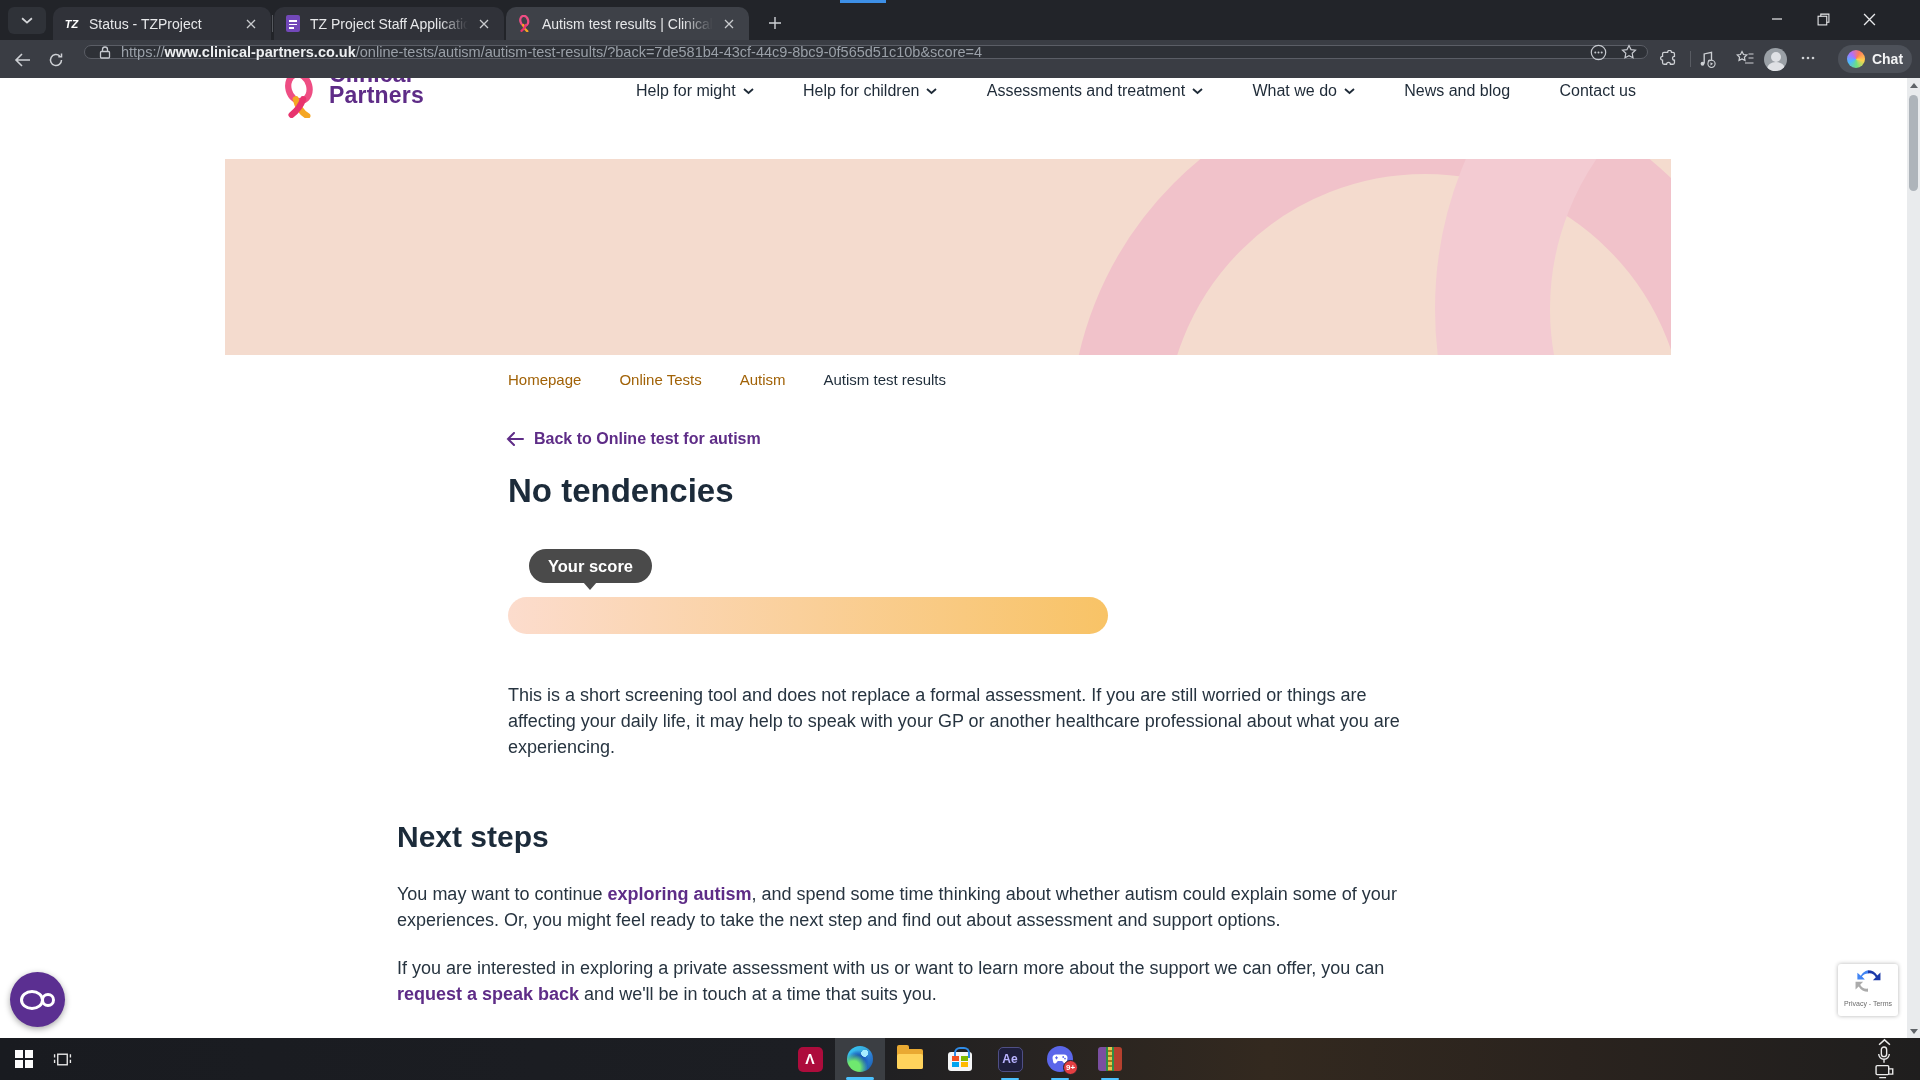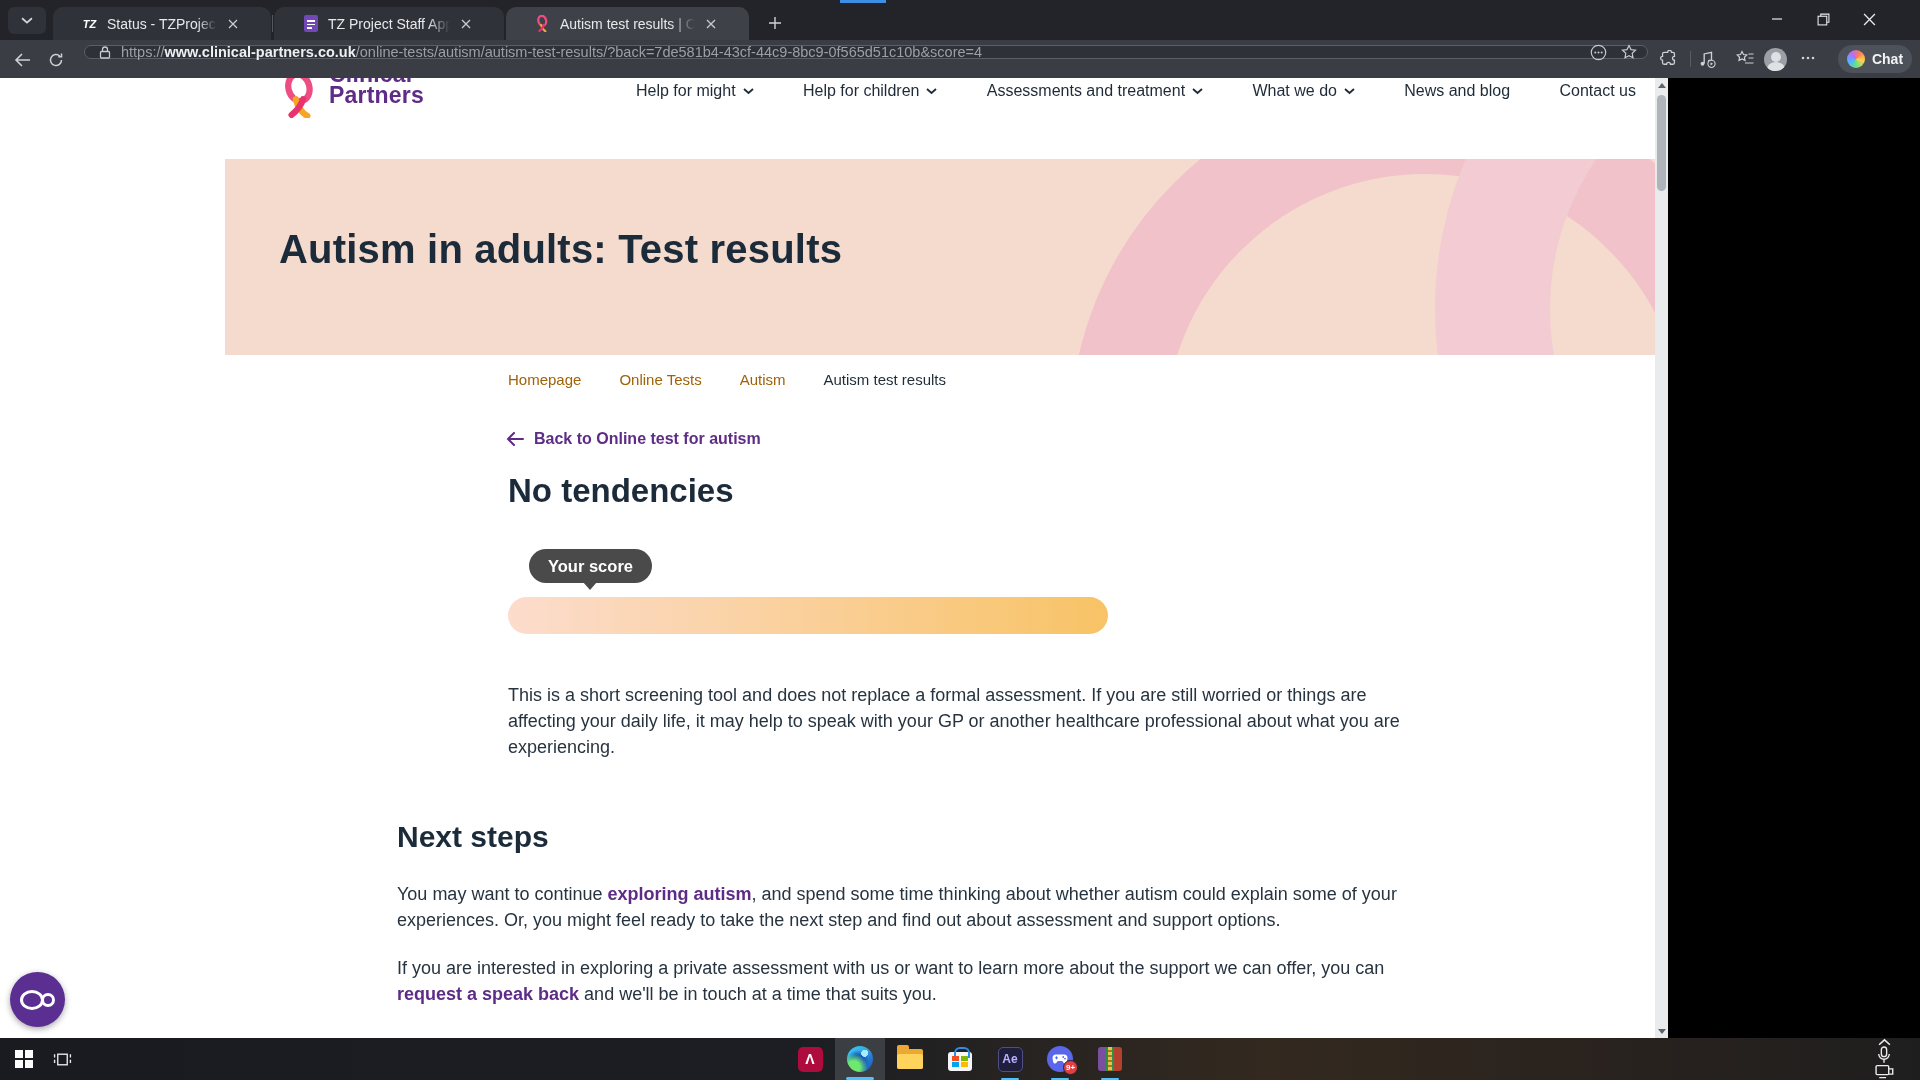--- a/index.html
+++ b/index.html
@@ -4,21 +4,21 @@
 <style>
   * { margin:0; padding:0; box-sizing:border-box; }
   html,body { width:1920px; height:1080px; overflow:hidden; background:#000;
               font-family:"Liberation Sans", sans-serif; }
 
   
   #tabstrip { position:absolute; left:0; top:0; width:1920px; height:40px; background:#222429; }
   .tabsearch { position:absolute; left:8px; top:7px; width:38px; height:27px; border-radius:6px;
                background:#2f3238; color:#d5d7da; display:flex; align-items:center; justify-content:center; }
   .tab { position:absolute; top:7px; height:33px; border-radius:10px 10px 0 0; background:#303239;
-         display:flex; align-items:center; padding:0 28px; color:#e7e8ea; font-size:14px; }
+         display:flex; align-items:center; padding:0 10px; color:#e7e8ea; font-size:14px; }
   .tab.active { background:#3e4148; }
   .tab .fav { width:17px; height:17px; margin-right:9px; flex:0 0 auto;
               display:flex; align-items:center; justify-content:center; }
   .tab .ttl { flex:1; white-space:nowrap; overflow:hidden;
               -webkit-mask-image:linear-gradient(90deg,#000 82%,transparent);
               mask-image:linear-gradient(90deg,#000 82%,transparent); }
   .tab .cls { width:20px; height:20px; border-radius:4px; color:#c9cbce; flex:0 0 auto;
               display:flex; align-items:center; justify-content:center; margin-left:6px; }
   .tabsep { position:absolute; top:15px; width:1px; height:17px; background:#55585e; }
   .newtab { position:absolute; left:760px; top:9px; width:30px; height:28px; border-radius:6px;
@@ -41,21 +41,21 @@
   #chatpill { position:absolute; left:1838px; top:5px; width:74px; height:28px; border-radius:14px;
               background:#4d5159; display:flex; align-items:center; justify-content:center; gap:7px;
               color:#f3f4f5; font-size:14px; font-weight:600; }
   .copilot { width:18px; height:18px; border-radius:50%;
              background:conic-gradient(from 30deg,#ff7a59,#ffd24d,#6ee07f,#4db8ff,#b06eff,#ff7a59); }
   .avatarball { width:23px; height:23px; border-radius:50%; overflow:hidden; background:#9aa0a6; position:relative; }
   .avatarball::before { content:""; position:absolute; left:6.5px; top:4px; width:10px; height:10px; border-radius:50%; background:#dfe1e5; }
   .avatarball::after  { content:""; position:absolute; left:2.5px; top:14px; width:18px; height:14px; border-radius:50%; background:#dfe1e5; }
 
   
-  #page { position:absolute; left:0; top:78px; width:1668px; height:960px; background:#fff; overflow:hidden; }
+  #page { position:absolute; left:0; top:78px; width:1920px; height:960px; background:#fff; overflow:hidden; }
 
   #logo { position:absolute; left:283px; top:-6px; display:flex; }
   #logo .words { margin-left:10px; color:#5e2c87; font-size:23px; font-weight:700; line-height:21px; letter-spacing:.2px; }
   .navitem { display:flex; align-items:center; gap:7px; color:#1e2a37; font-size:16px; font-weight:500; white-space:nowrap; }
   #sitenav { position:absolute; left:636px; top:4px; width:1000px; display:flex; justify-content:space-between; align-items:center; }
 
   #banner { position:absolute; left:225px; top:81px; width:1446px; height:196px; background:#f4dbce; overflow:hidden; }
   .ring { position:absolute; border-radius:50%; }
   #ring1 { left:845px; top:-80px; width:710px; height:710px; border:95px solid #f1c2ca; }
   #ring2 { left:1210px; top:-230px; width:760px; height:760px; border:115px solid #f3cbd2; }
@@ -363,21 +363,20 @@
       <span>News and blog</span>
     </span>
     <span class="navitem">
       <span>Contact us</span>
     </span>
   </div>
 
   <div id="banner">
     <div id="ring1" class="ring"></div>
     <div id="ring2" class="ring"></div>
-    <h1 id="herotitle">Autism in adults: Test results</h1>
   </div>
 
   <div id="breadcrumb">
     <span class="crumb">Homepage</span>
     <span class="crumb">Online Tests</span>
     <span class="crumb">Autism</span>
     <span class="crumb current">Autism test results</span>
   </div>
 
   <div id="backlink">

